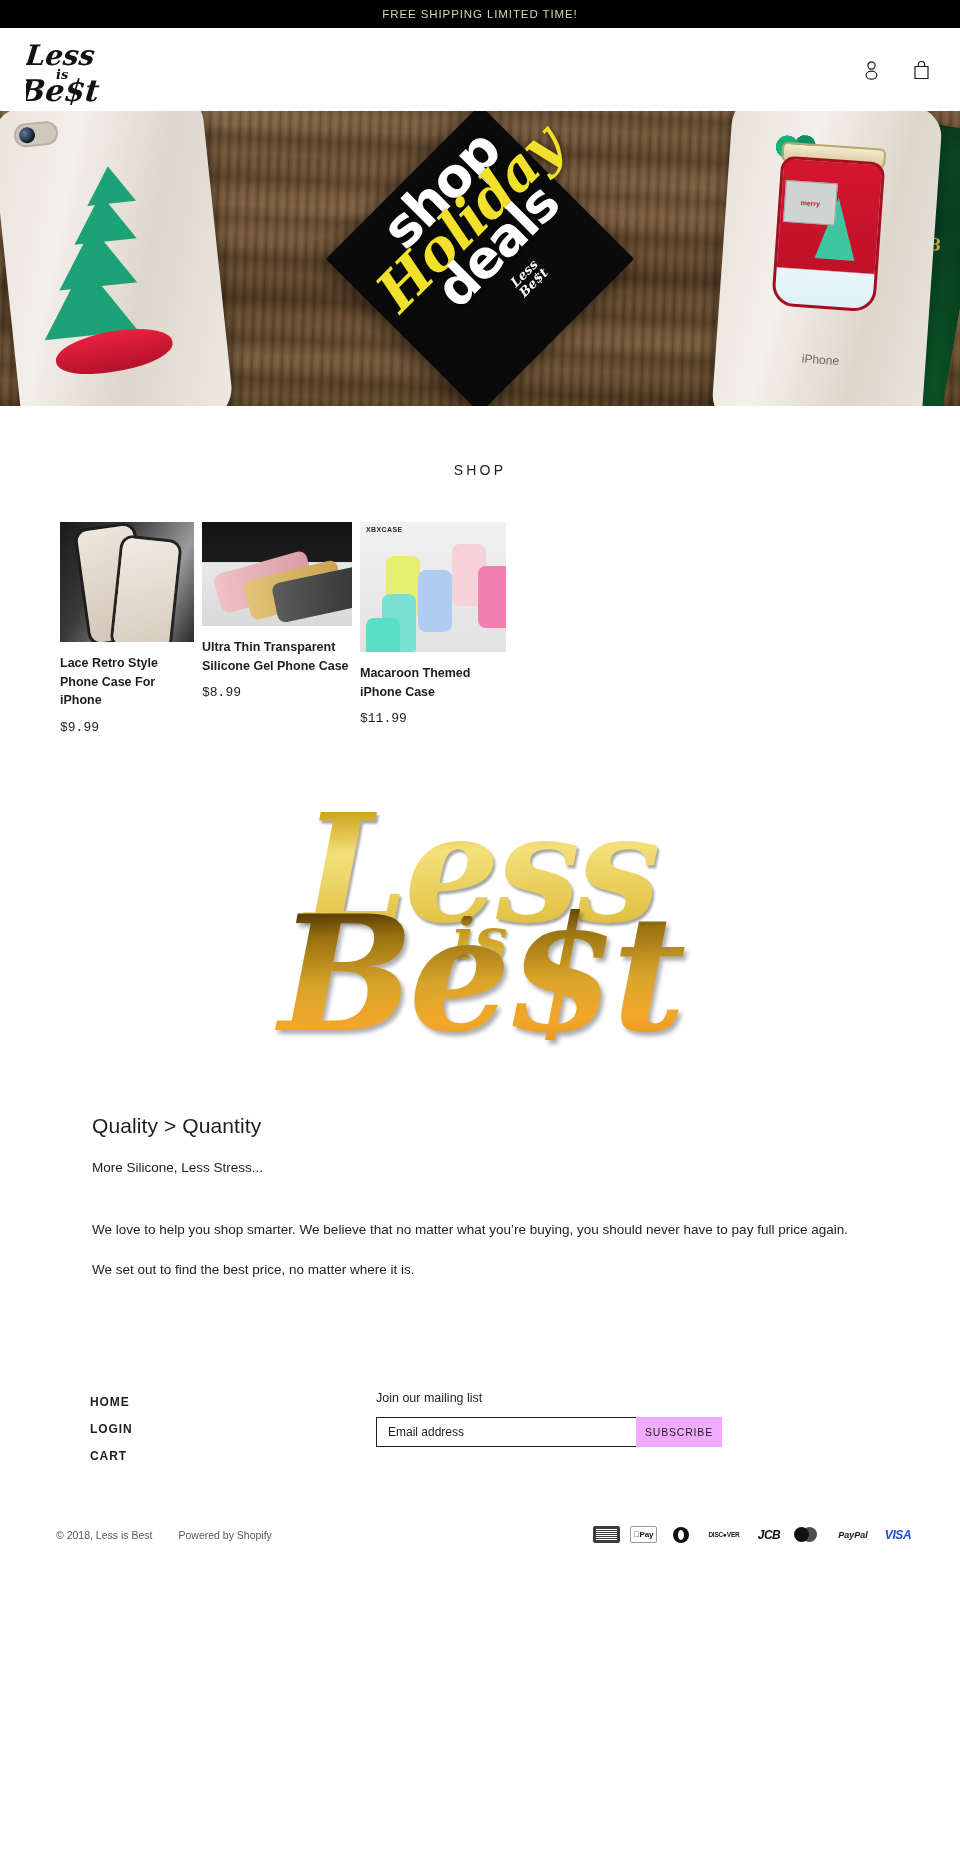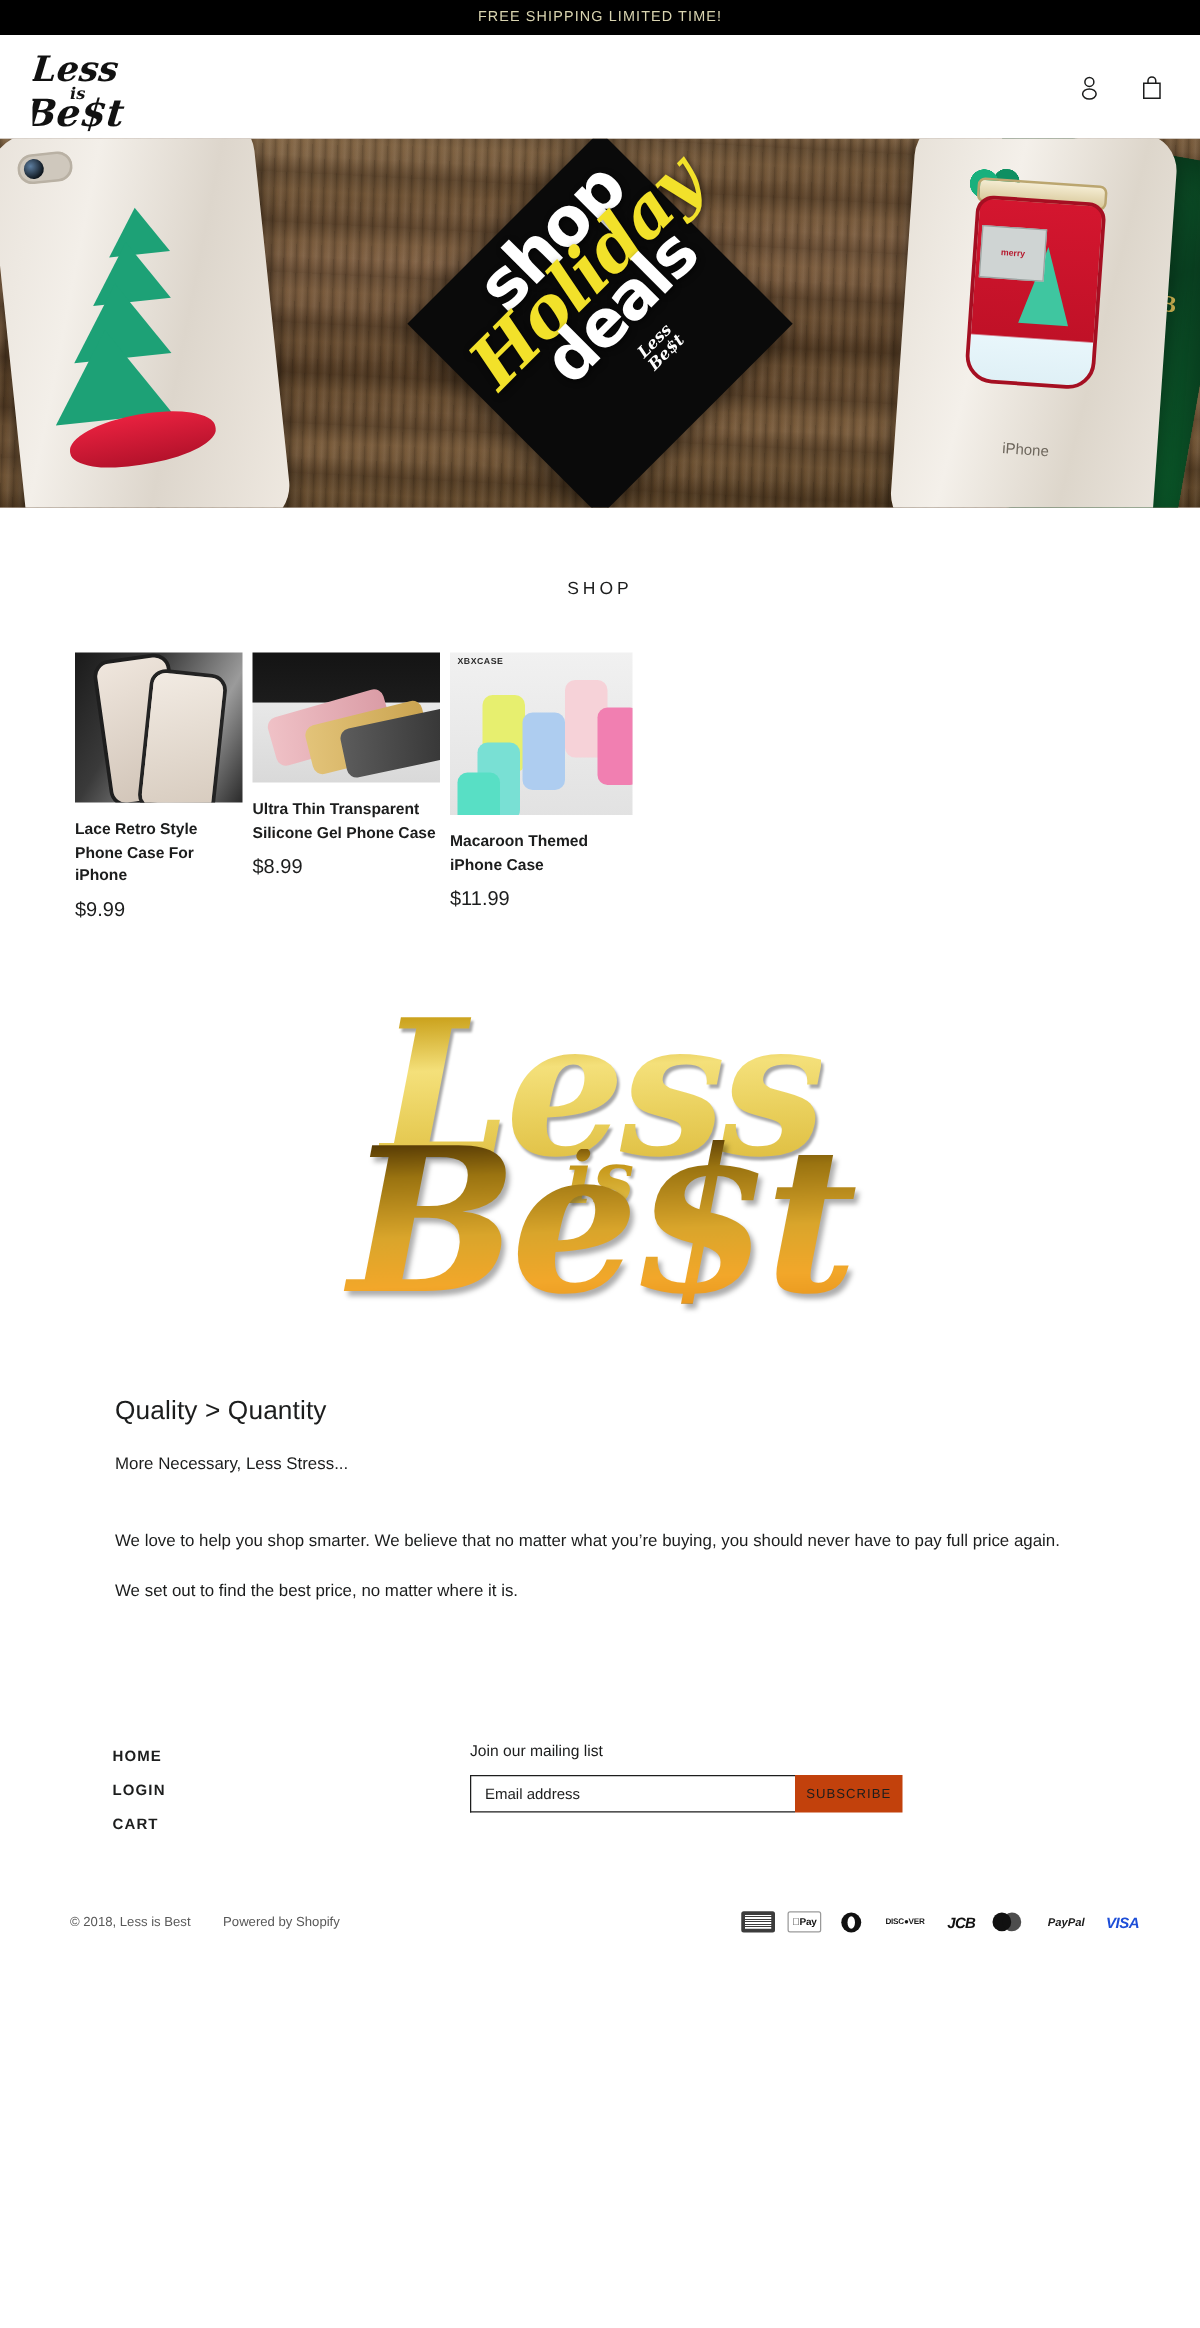--- a/index.html
+++ b/index.html
@@ -294,23 +294,24 @@
     font-size: 7px; font-weight: 700; color:#2b2b2b; letter-spacing:0.4px;
   }
   .product-title {
     font-size: 12.5px;
     font-weight: 700;
     line-height: 1.48;
     margin-top: 12px;
     color: #1c1d1d;
   }
   .product-price {
-    font-size: 16px;
+    font-size: 13px;
     margin-top: 10px;
     color: #1c1d1d;
+    font-family: Liberation Mono, monospace;
   }
 
   
   .brand-block {
     padding-top: 72px;
     padding-bottom: 28px;
     display: flex;
     justify-content: center;
   }
   .brand-art {
@@ -411,21 +412,21 @@
     font-size: 12px;
     color: #1c1d1d;
     font-family: "Liberation Sans", sans-serif;
     background: #fff;
     outline: none;
   }
   .news-input::placeholder { color: #1c1d1d; opacity: 1; }
   .news-submit {
     width: 86px;
     border: none;
-    background: #c2410c;
+    background: #f0abfc;
     color: #1c1d1d;
     font-size: 10.5px;
     letter-spacing: 0.8px;
     text-transform: uppercase;
     cursor: pointer;
     font-family: "Liberation Sans", sans-serif;
   }
 
   
   .copy-bar {
@@ -614,21 +615,21 @@
   <section class="brand-block">
     <div class="brand-art">
       <span class="brand-less">Less</span>
       <span class="brand-is">is</span>
       <span class="brand-best">Be$t</span>
     </div>
   </section>
 
   <section class="rich-text">
     <h3 class="rt-heading">Quality &gt; Quantity</h3>
-    <p class="rt-p">More Necessary, Less Stress...</p>
+    <p class="rt-p">More Silicone, Less Stress...</p>
     <p class="rt-p gap">We love to help you shop smarter. We believe that no matter what you’re buying, you should never have to pay full price again.</p>
     <p class="rt-p">We set out to find the best price, no matter where it is.</p>
   </section>
 
   <footer class="site-footer">
     <nav class="footer-nav">
       <a class="footer-link">HOME</a>
       <a class="footer-link">LOGIN</a>
       <a class="footer-link">CART</a>
     </nav>

